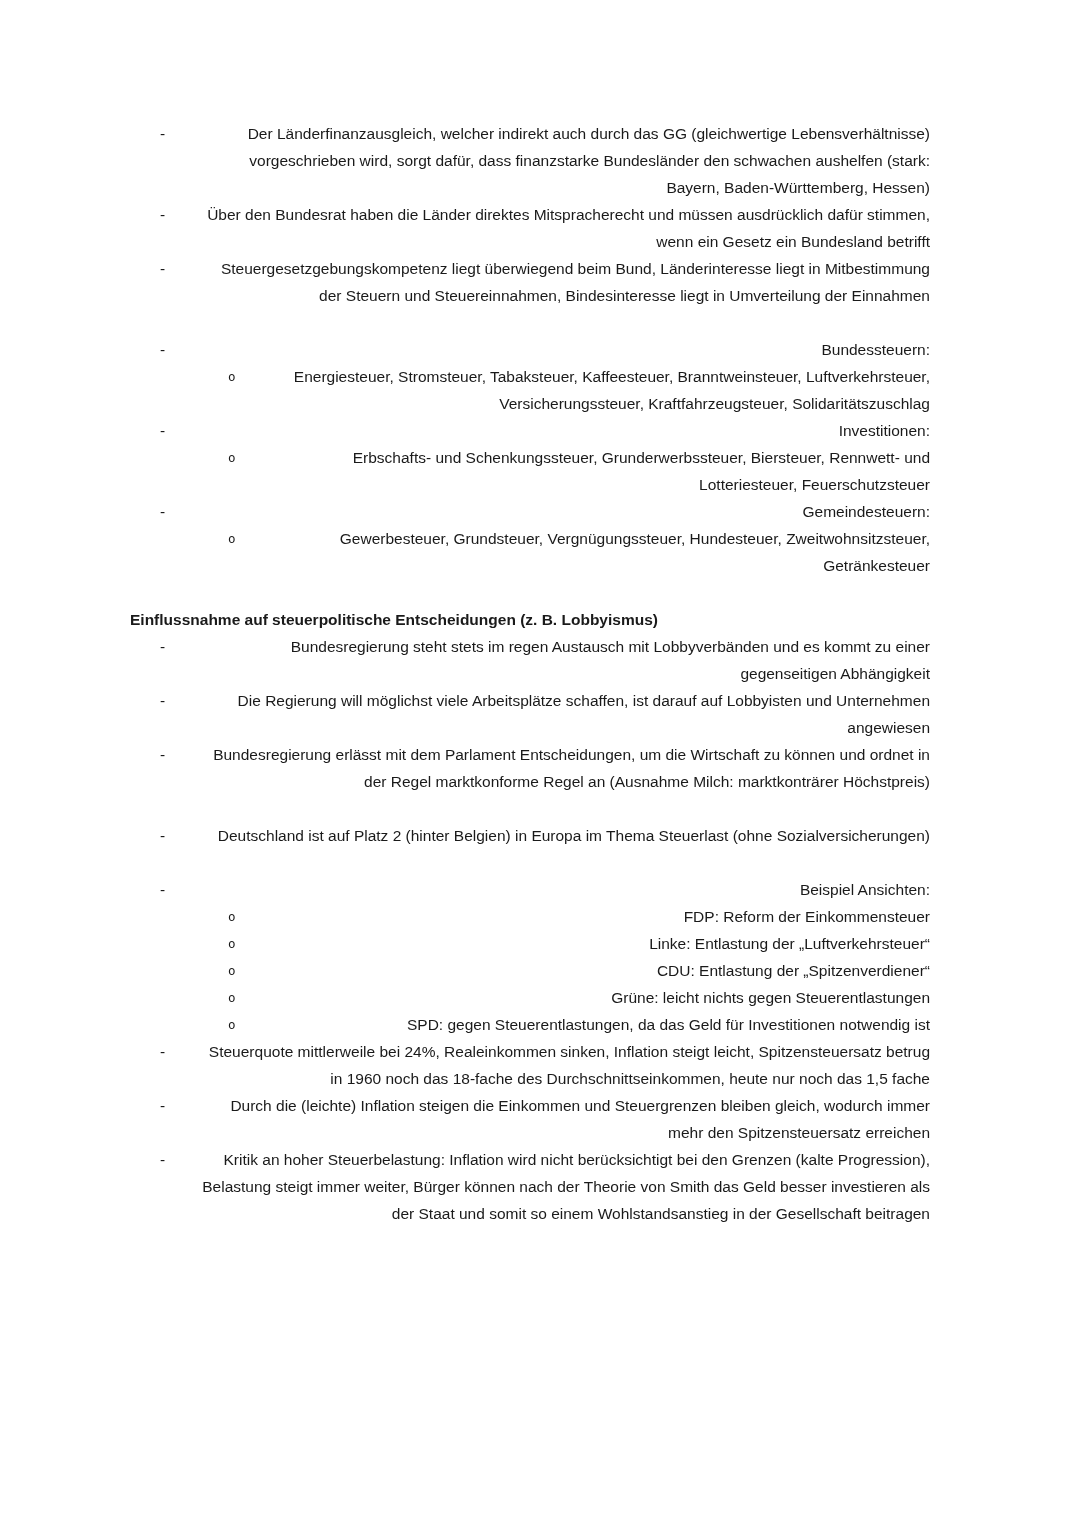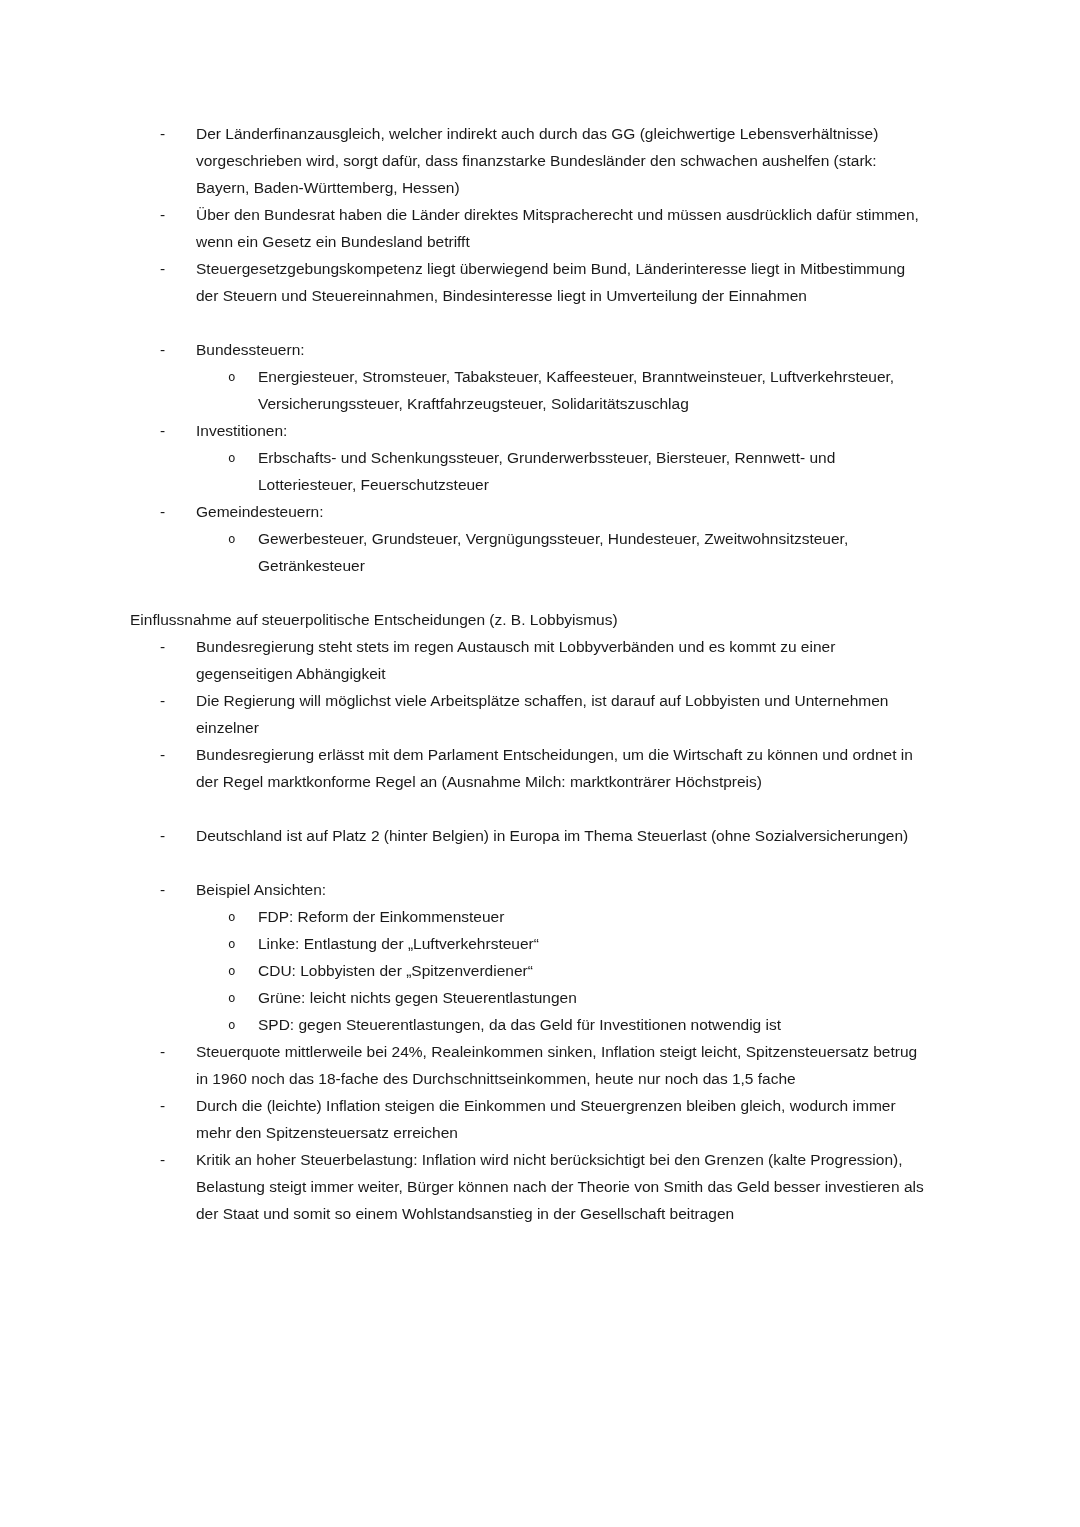--- a/index.html
+++ b/index.html
@@ -12,21 +12,21 @@
     min-height: 1527px;
     box-sizing: border-box;
     background: #ffffff;
     padding: 120px 150px 60px 130px;
     font-family: "Liberation Sans", sans-serif;
     font-size: 15.5px;
     line-height: 27px;
     color: #1a1a1a;
   }
   .heading {
-    font-weight: normal;
+    font-weight: bold;
   }
   .li1 {
     display: flex;
     margin-left: 30px;
   }
   .li1 > .marker {
     flex: 0 0 36px;
     width: 36px;
   }
   .li2 {
@@ -34,20 +34,21 @@
     margin-left: 98px;
   }
   .li2 > .marker {
     flex: 0 0 30px;
     width: 30px;
     font-family: "DejaVu Sans Mono", monospace;
     font-size: 12.5px;
   }
   .txt {
     flex: 1 1 auto;
+    text-align: right;
   }
   .gap {
     height: 27px;
   }
 </style>
 </head>
 <body>
 
 <div class="page">
     <div class="li1">
@@ -88,21 +89,21 @@
       <span class="txt">Gewerbesteuer, Grundsteuer, Vergnügungssteuer, Hundesteuer, Zweitwohnsitzsteuer, Getränkesteuer</span>
     </div>
     <div class="gap"></div>
     <div class="heading">Einflussnahme auf steuerpolitische Entscheidungen (z. B. Lobbyismus)</div>
     <div class="li1">
       <span class="marker">-</span>
       <span class="txt">Bundesregierung steht stets im regen Austausch mit Lobbyverbänden und es kommt zu einer gegenseitigen Abhängigkeit</span>
     </div>
     <div class="li1">
       <span class="marker">-</span>
-      <span class="txt">Die Regierung will möglichst viele Arbeitsplätze schaffen, ist darauf auf Lobbyisten und Unternehmen einzelner</span>
+      <span class="txt">Die Regierung will möglichst viele Arbeitsplätze schaffen, ist darauf auf Lobbyisten und Unternehmen angewiesen</span>
     </div>
     <div class="li1">
       <span class="marker">-</span>
       <span class="txt">Bundesregierung erlässt mit dem Parlament Entscheidungen, um die Wirtschaft zu können und ordnet in der Regel marktkonforme Regel an (Ausnahme Milch: marktkonträrer Höchstpreis)</span>
     </div>
     <div class="gap"></div>
     <div class="li1">
       <span class="marker">-</span>
       <span class="txt">Deutschland ist auf Platz 2 (hinter Belgien) in Europa im Thema Steuerlast (ohne Sozialversicherungen)</span>
     </div>
@@ -114,21 +115,21 @@
     <div class="li2">
       <span class="marker">o</span>
       <span class="txt">FDP: Reform der Einkommensteuer</span>
     </div>
     <div class="li2">
       <span class="marker">o</span>
       <span class="txt">Linke: Entlastung der „Luftverkehrsteuer“</span>
     </div>
     <div class="li2">
       <span class="marker">o</span>
-      <span class="txt">CDU: Lobbyisten der „Spitzenverdiener“</span>
+      <span class="txt">CDU: Entlastung der „Spitzenverdiener“</span>
     </div>
     <div class="li2">
       <span class="marker">o</span>
       <span class="txt">Grüne: leicht nichts gegen Steuerentlastungen</span>
     </div>
     <div class="li2">
       <span class="marker">o</span>
       <span class="txt">SPD: gegen Steuerentlastungen, da das Geld für Investitionen notwendig ist</span>
     </div>
     <div class="li1">

